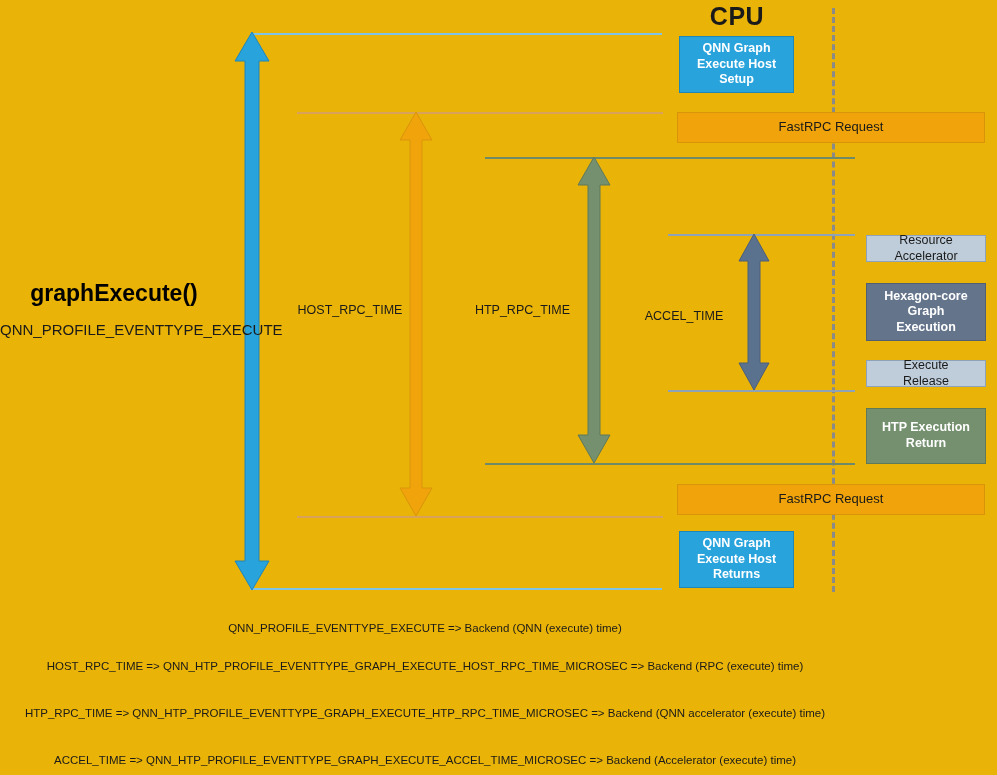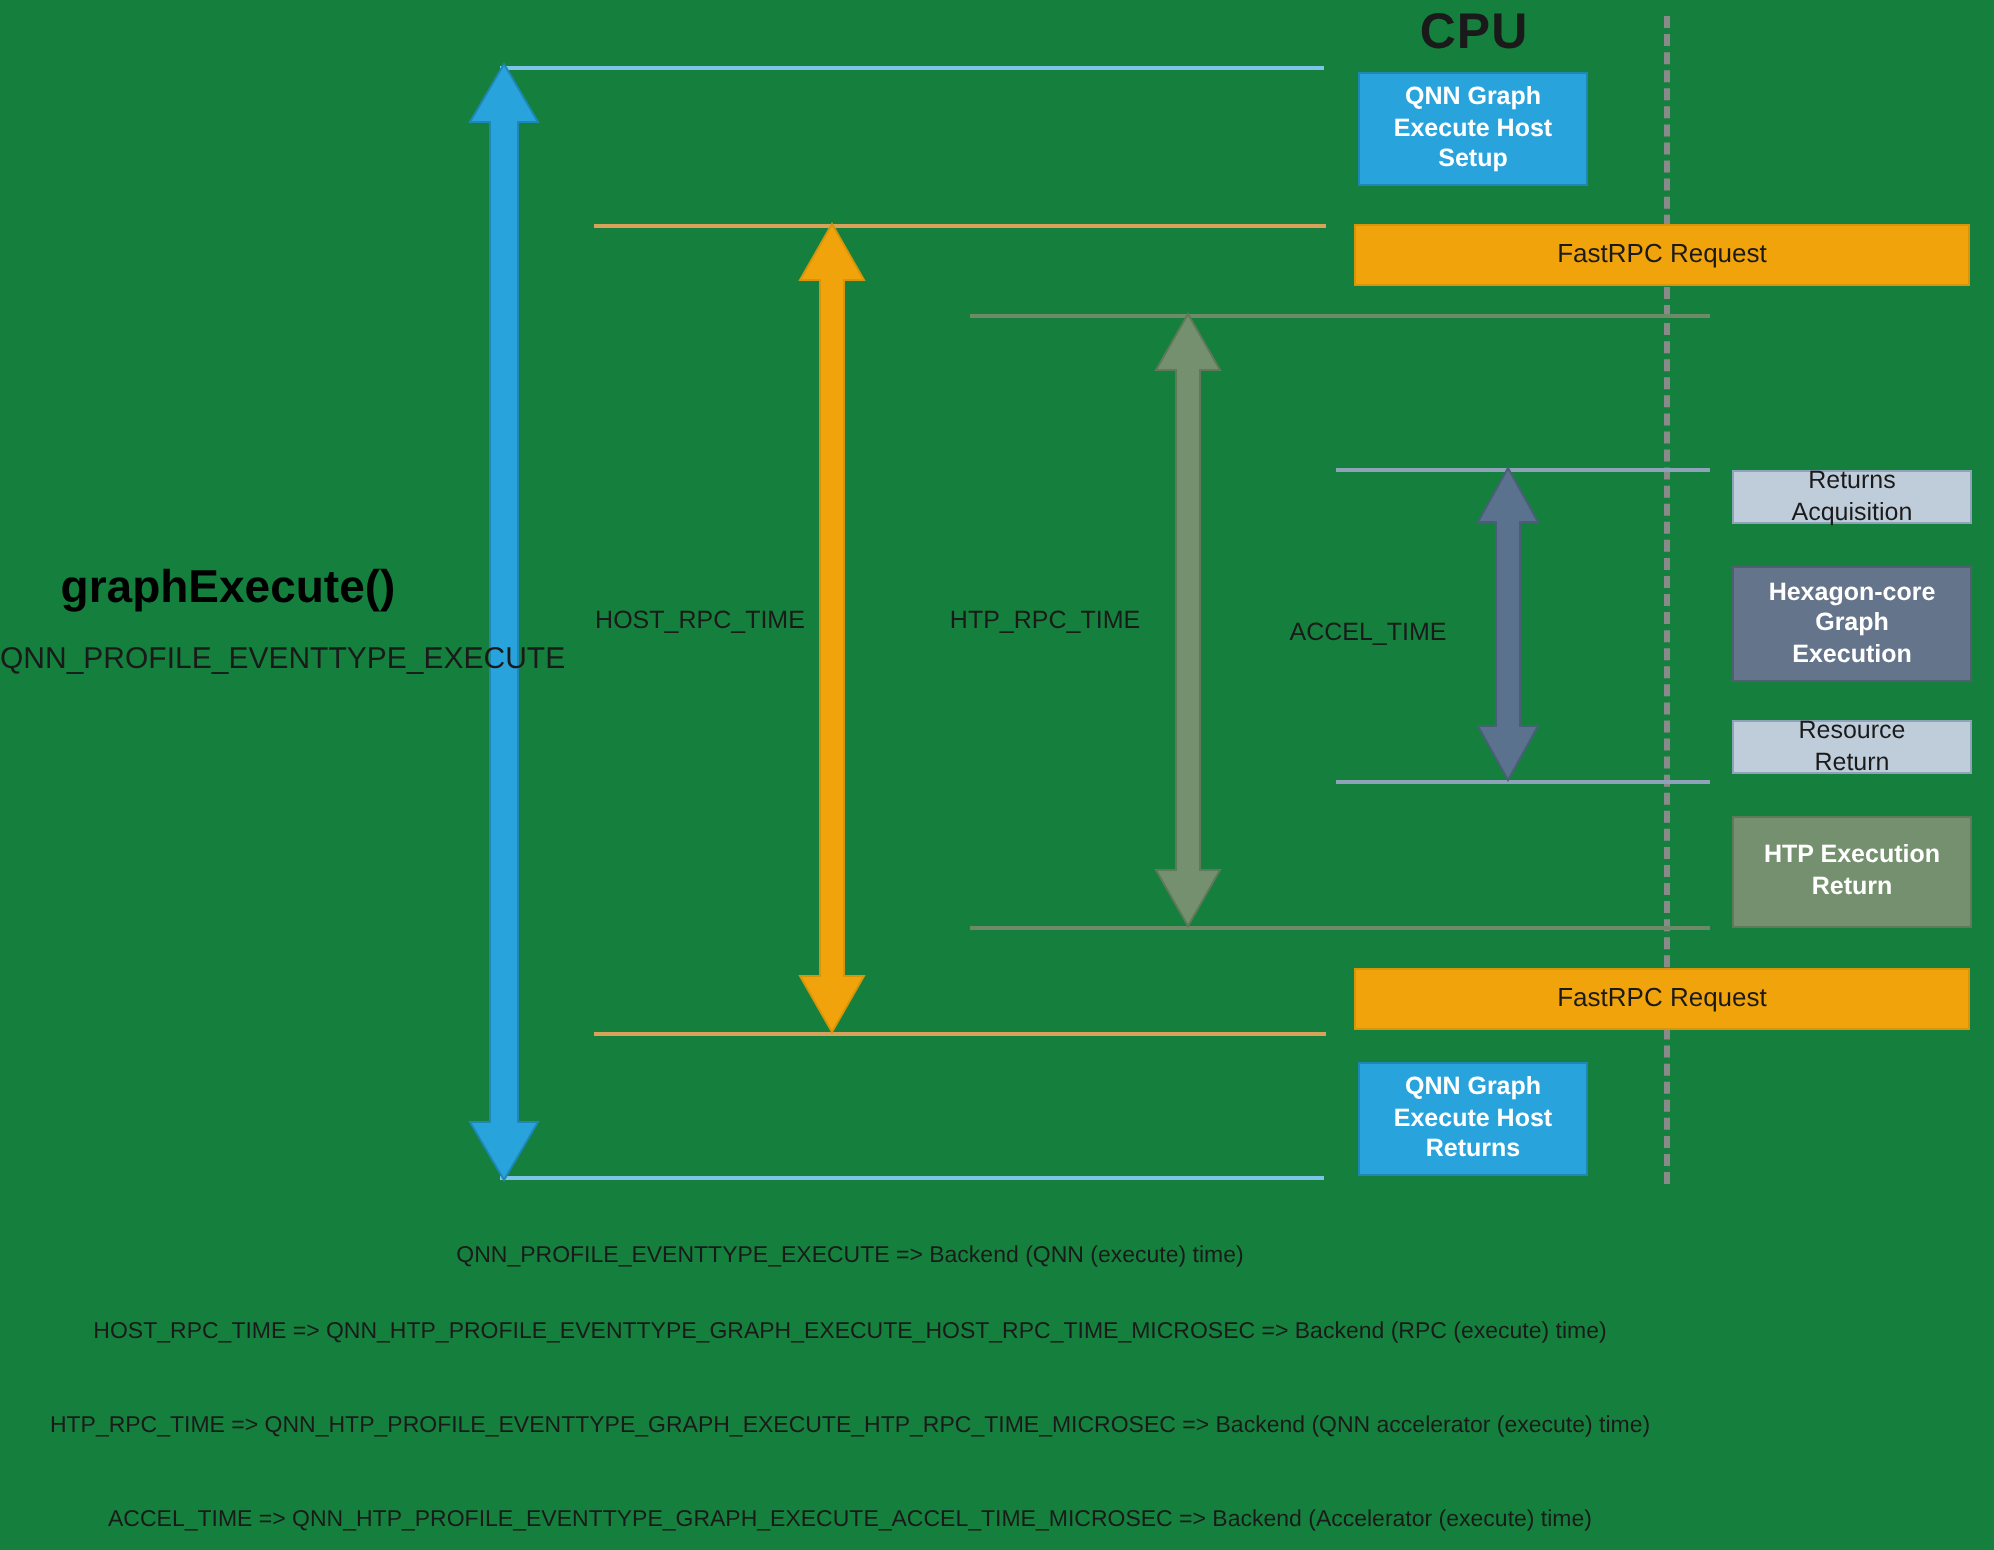--- a/index.html
+++ b/index.html
@@ -9,21 +9,21 @@
   }
   body {
     font-family: "Liberation Sans", sans-serif;
     color: #1a1a1a;
   }
   #canvas {
     position: relative;
     width: 997px;
     height: 775px;
     overflow: hidden;
-    background: #15803d;
+    background: #eab308;
   }
 
   
   .col-header {
     position: absolute;
     font-size: 25px;
     font-weight: bold;
     color: #1a1a1a;
     text-align: center;
     letter-spacing: 0.5px;
@@ -173,25 +173,25 @@
 
   <div class="box box-blue" style="left:679px; top:36px; width:115px; height:57px;">QNN Graph Execute Host Setup</div>
 
   <div class="box box-orange" style="left:677px; top:112px; width:308px; height:31px;">FastRPC Request</div>
 
   <div class="box box-orange" style="left:677px; top:484px; width:308px; height:31px;">FastRPC Request</div>
 
   <div class="box box-blue" style="left:679px; top:531px; width:115px; height:57px;">QNN Graph Execute Host Returns</div>
 
 
-  <div class="box box-lightsteel" style="left:866px; top:235px; width:120px; height:27px;">Returns Acquisition</div>
+  <div class="box box-lightsteel" style="left:866px; top:235px; width:120px; height:27px;">Resource Accelerator</div>
 
   <div class="box box-slate" style="left:866px; top:283px; width:120px; height:58px;">Hexagon-core Graph Execution</div>
 
-  <div class="box box-lightsteel" style="left:866px; top:360px; width:120px; height:27px;">Resource Return</div>
+  <div class="box box-lightsteel" style="left:866px; top:360px; width:120px; height:27px;">Execute Release</div>
 
   <div class="box box-green" style="left:866px; top:408px; width:120px; height:56px;">HTP Execution Return</div>
 
   <div class="legend-line" style="top:622px;">QNN_PROFILE_EVENTTYPE_EXECUTE =&gt; Backend (QNN (execute) time)</div>
   <div class="legend-line" style="top:660px;">HOST_RPC_TIME =&gt; QNN_HTP_PROFILE_EVENTTYPE_GRAPH_EXECUTE_HOST_RPC_TIME_MICROSEC =&gt; Backend (RPC (execute) time)</div>
   <div class="legend-line" style="top:707px;">HTP_RPC_TIME =&gt; QNN_HTP_PROFILE_EVENTTYPE_GRAPH_EXECUTE_HTP_RPC_TIME_MICROSEC =&gt; Backend (QNN accelerator (execute) time)</div>
   <div class="legend-line" style="top:754px;">ACCEL_TIME =&gt; QNN_HTP_PROFILE_EVENTTYPE_GRAPH_EXECUTE_ACCEL_TIME_MICROSEC =&gt; Backend (Accelerator (execute) time)</div>
 
 </div>
 

